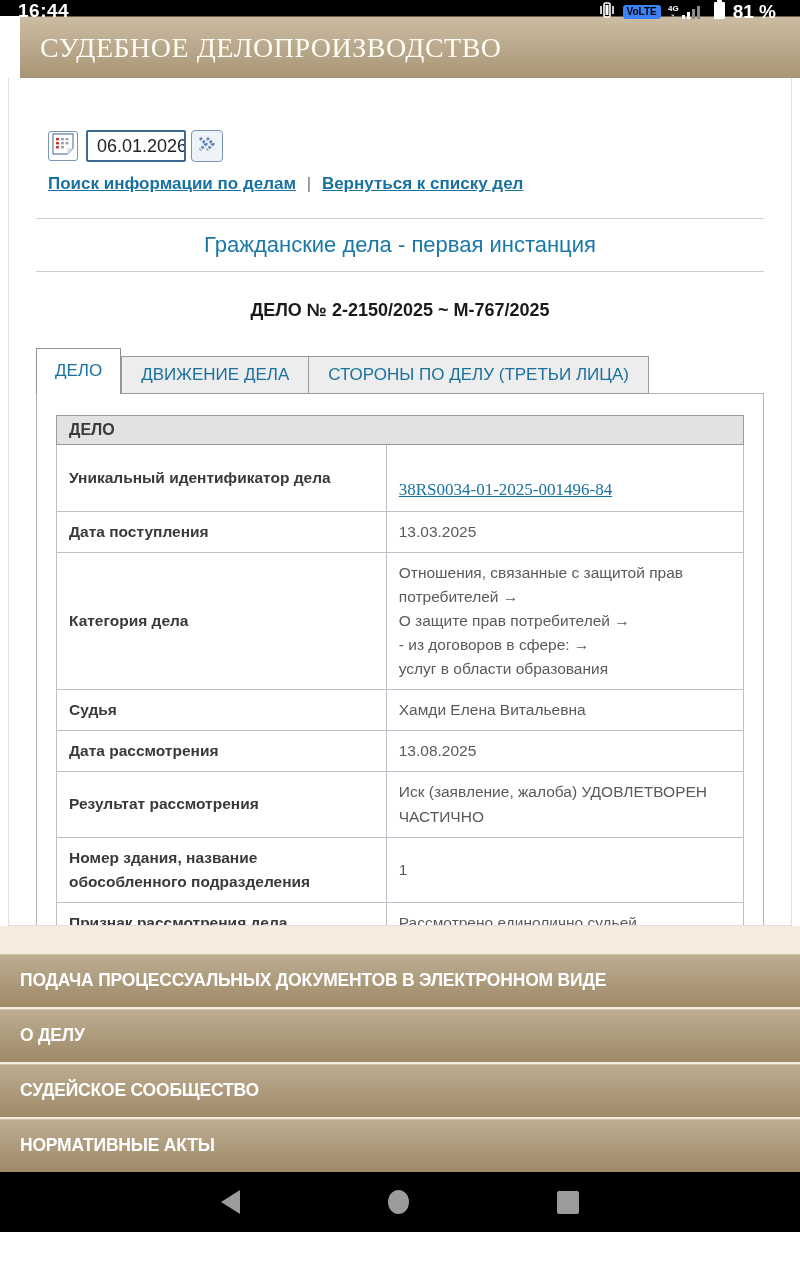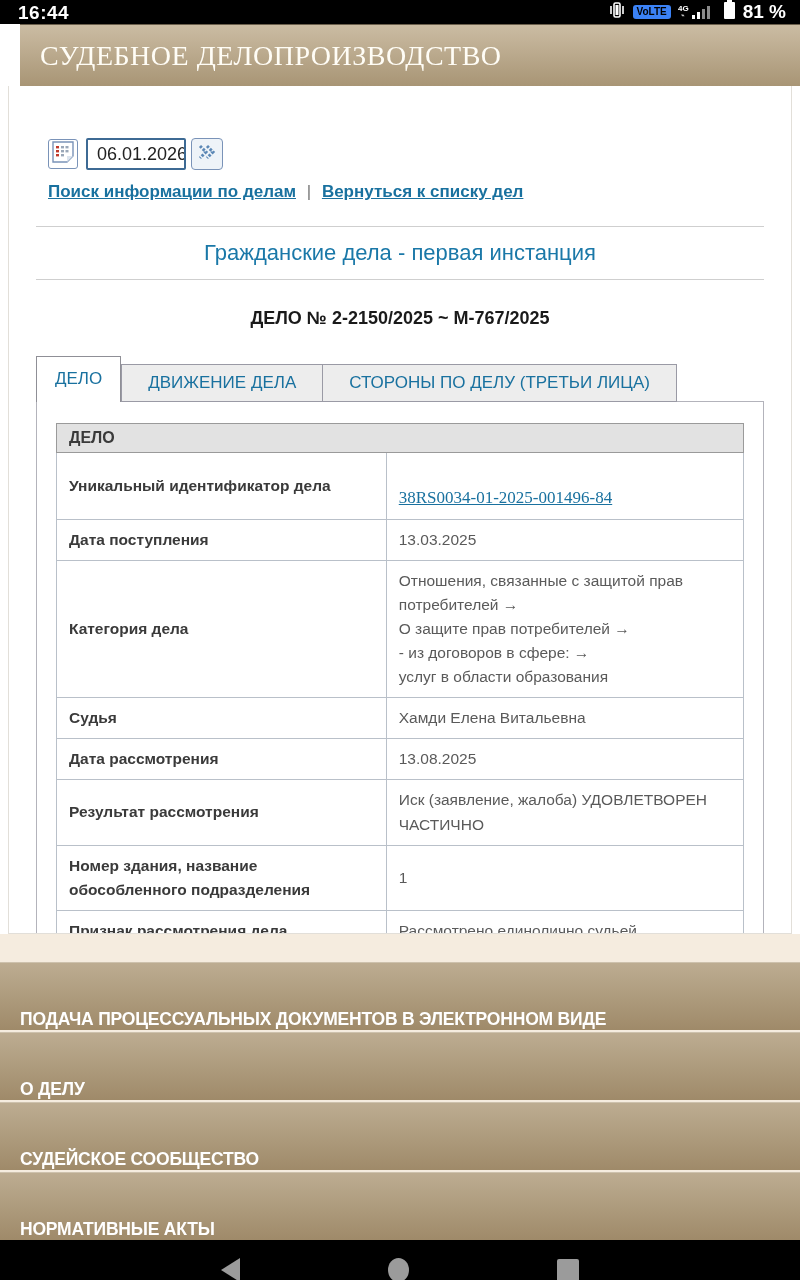--- a/index.html
+++ b/index.html
@@ -1,21 +1,21 @@
 <!DOCTYPE html>
 <html><head>
 <meta charset="utf-8">
 <style>
   * { margin:0; padding:0; box-sizing:border-box; }
   html,body { width:800px; height:1280px; overflow:hidden; background:#fff;
     font-family:"Liberation Sans", sans-serif; }
 
   
-  .statusbar { height:24px; background:#000; display:flex; align-items:flex-end;
-    justify-content:space-between; padding:0 14px 0 18px; }
+  .statusbar { height:16px; background:#000; display:flex; align-items:flex-start;
+    justify-content:space-between; padding:0 24px 0 18px; }
   .sb-time { color:#fff; font-weight:bold; font-size:19px; letter-spacing:0.5px; }
   .sb-right { display:flex; align-items:center; gap:7px; }
   .volte-badge { background:#3b82f6; color:#000; font-size:10px; font-weight:bold;
     border-radius:3px; padding:1px 4px; line-height:12px; }
   .sb-batt-text { color:#fff; font-size:19px; font-weight:bold; }
 
   
   .site-header { height:62px; background:linear-gradient(#cbbca3,#a89575);
     display:flex; align-items:center; padding-left:20px; border-top:1px solid #6b5f4c;margin-left:20px; }
   .site-header h1 { font-family:"Liberation Serif", serif; font-weight:normal;
@@ -44,41 +44,41 @@
   .section-title { text-align:center; color:#1a78a8; font-size:22px; padding:13px 0; }
   .case-number { text-align:center; color:#1a1a1a; font-size:18px; font-weight:bold;
     margin-top:28px; }
 
   
   .tabs { display:flex; align-items:flex-end; margin-top:27px; position:relative;
     z-index:2; }
   .tab { color:#19719f; font-size:17px; cursor:pointer; white-space:nowrap; }
   .tab.active { background:#fff; border:1px solid #8f8f96; border-bottom:none;
     padding:12px 18px 13px; margin-bottom:-1px; }
-  .tab.inactive { background:#ededed; border:1px solid #9a9aa5; padding:8px 26px;
+  .tab.inactive { background:#ededed; border:1px solid #9a9aa5; padding:8px 19px;
     margin-bottom:-1px; }
   .tab.inactive + .tab.inactive { border-left:none; }
 
   .tab-panel { border:1px solid #b3b3bb; background:#fff; padding:21px 19px 22px; }
 
   table.case-table { width:100%; border-collapse:collapse; border:1px solid #9a9a9a; }
   .case-table th { background:#e2e2e2; text-align:left; font-size:16px; color:#3a3a3a;
     padding:5px 12px; border:1px solid #9a9a9a; }
   .case-table td { border:1px solid #b9c0c9; font-size:15.5px; line-height:1.55;
     padding:8px 12px; vertical-align:middle; }
   td.lbl { font-weight:bold; color:#3a3a3a; width:48%; }
   td.val { color:#5a5a5a; white-space:pre-line; }
   td.val a { color:#19719f; font-family:"Liberation Serif", serif; font-size:17px;
     text-decoration:underline; cursor:pointer; }
 
   
   .footer-gap { height:28px; background:#f5ecdf; }
   .footer-menu { background:#f5ecdf; }
-  .menu-bar { height:68px; margin-bottom:2px; background:linear-gradient(#bdad92,#9f8a69);
-    display:flex; align-items:flex-end; padding-left:20px; cursor:pointer;
+  .menu-bar { height:53px; margin-bottom:2px; background:linear-gradient(#bdad92,#9f8a69);
+    display:flex; align-items:center; padding-left:20px; cursor:pointer;
     box-shadow:inset 0 1px 0 rgba(255,255,255,0.25); }
   .menu-bar span { color:#fff; font-weight:bold; font-size:17.5px; letter-spacing:-0.2px; }
 
   
   .navbar { height:60px; background:#000; display:flex; align-items:center;
     justify-content:center; gap:148px; }
   .nav-back { width:0; height:0; border-top:12px solid transparent;
     border-bottom:12px solid transparent; border-right:19px solid #9b9b9b; cursor:pointer; }
   .nav-home { width:21px; height:24px; border-radius:50%; background:#9b9b9b; cursor:pointer; }
   .nav-recents { width:22px; height:23px; border-radius:2px; background:#9b9b9b; cursor:pointer; }

